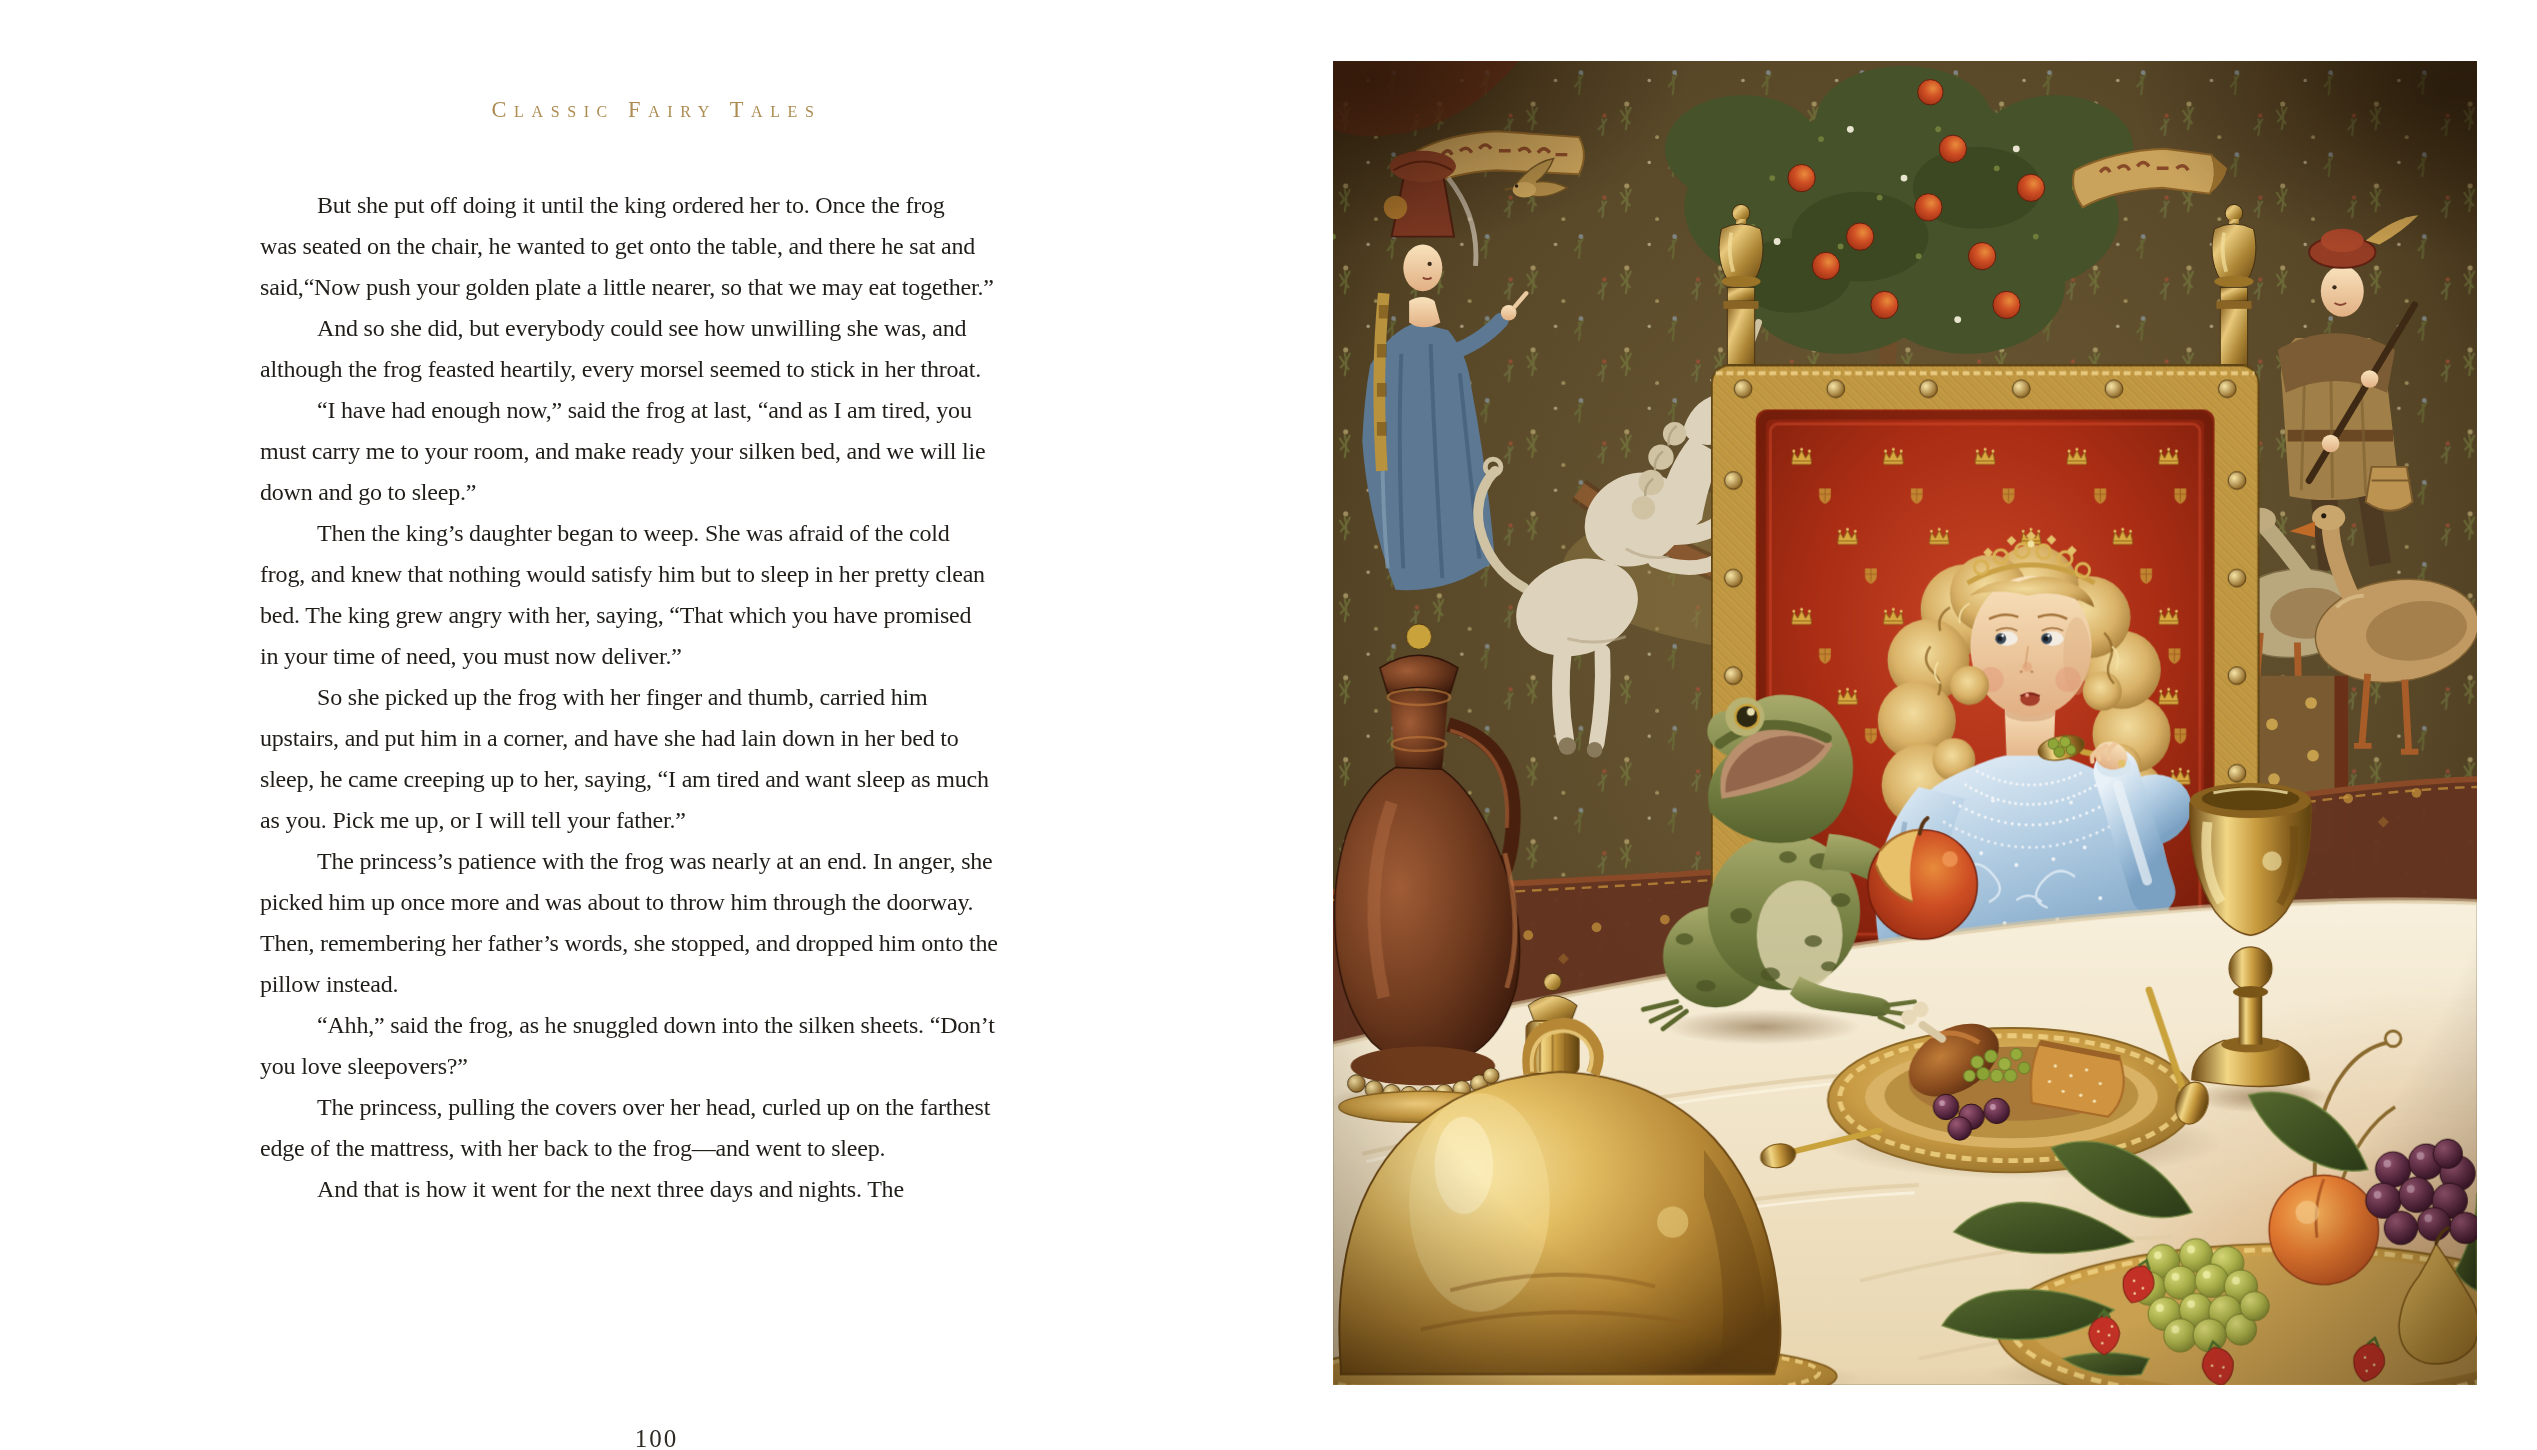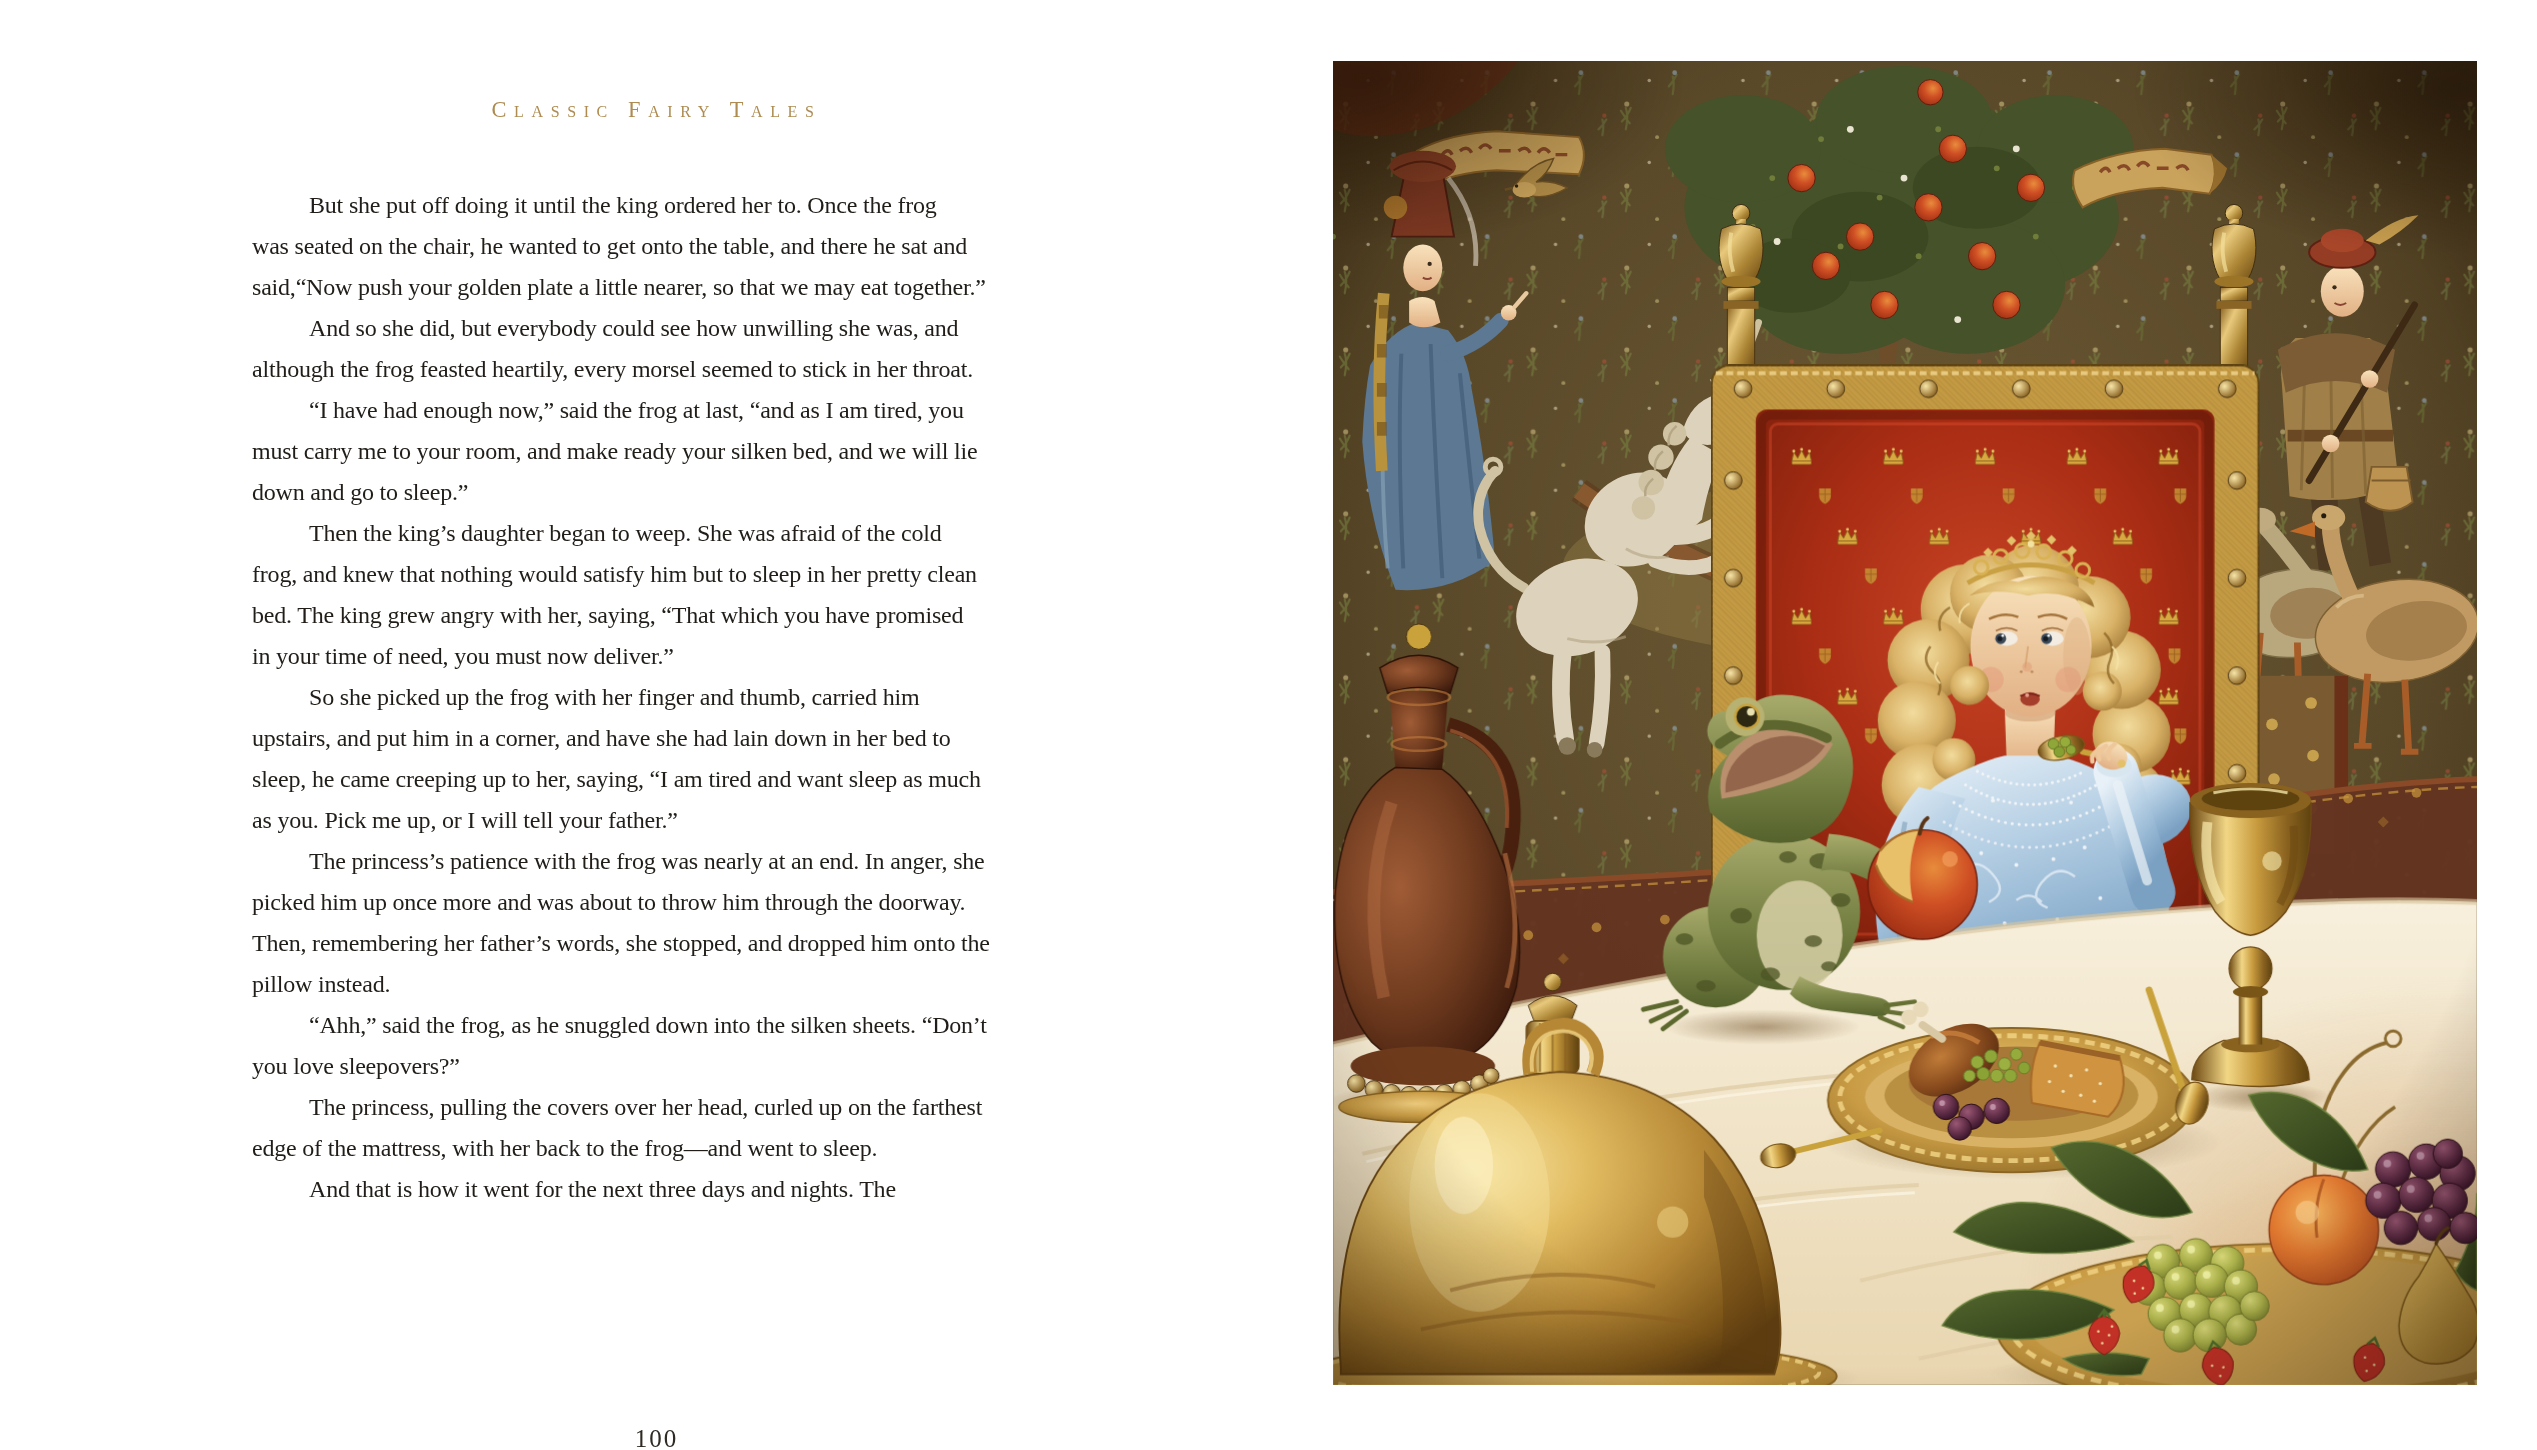--- a/index.html
+++ b/index.html
@@ -1,21 +1,21 @@
 <!DOCTYPE html>
 <html><head>
 <meta charset="utf-8">
 <style>
   html,body{margin:0;padding:0;background:#ffffff;}
   .spread{position:relative;width:2538px;height:1450px;background:#ffffff;overflow:hidden;
           font-family:"Liberation Serif","DejaVu Serif",serif;}
   .text-page{position:absolute;left:244px;top:0;width:878px;height:1450px;}
   .running-head{position:absolute;top:49px;left:0;width:825px;text-align:center;
                 font-variant:small-caps;letter-spacing:0.34em;font-size:22.4px;color:#ad8b51;margin-top:48px;}
-  .text-block{position:absolute;top:185px;left:8px;width:878px;}
+  .text-block{position:absolute;top:185px;left:16px;width:878px;}
   .ln{white-space:nowrap;height:41px;line-height:41px;font-size:24px;
       letter-spacing:-0.2px;color:#211e19;}
   .ind{padding-left:57px;}
   .folio-area{position:absolute;top:1425px;left:0;width:825px;text-align:center;}
   .folio{font-size:25px;letter-spacing:2px;color:#2f2b24;}
   .ornament{display:block;margin:1px auto 0;}
   .illustration{position:absolute;left:1333px;top:61px;width:1144px;height:1324px;margin:0;}
   .illustration svg{display:block;width:1144px;height:1324px;}
 </style>
 </head>

